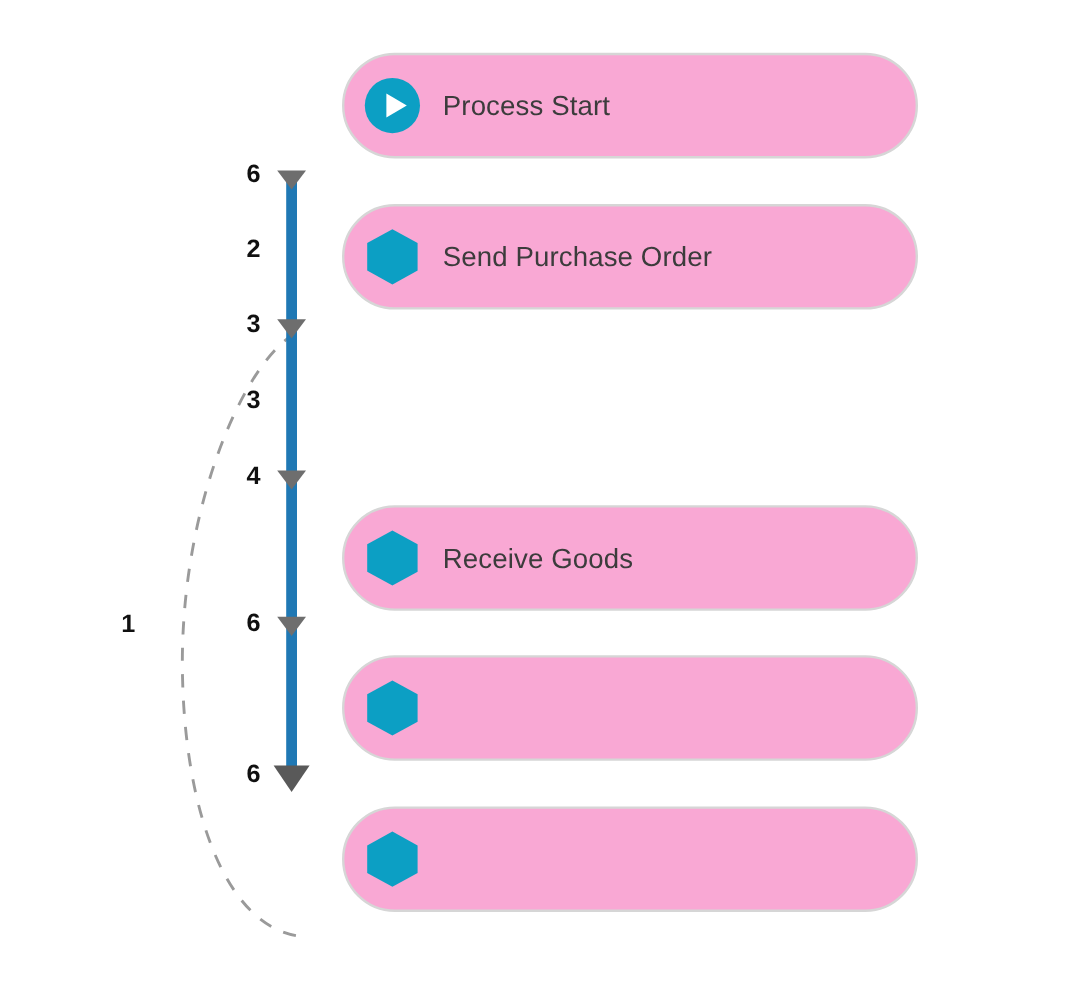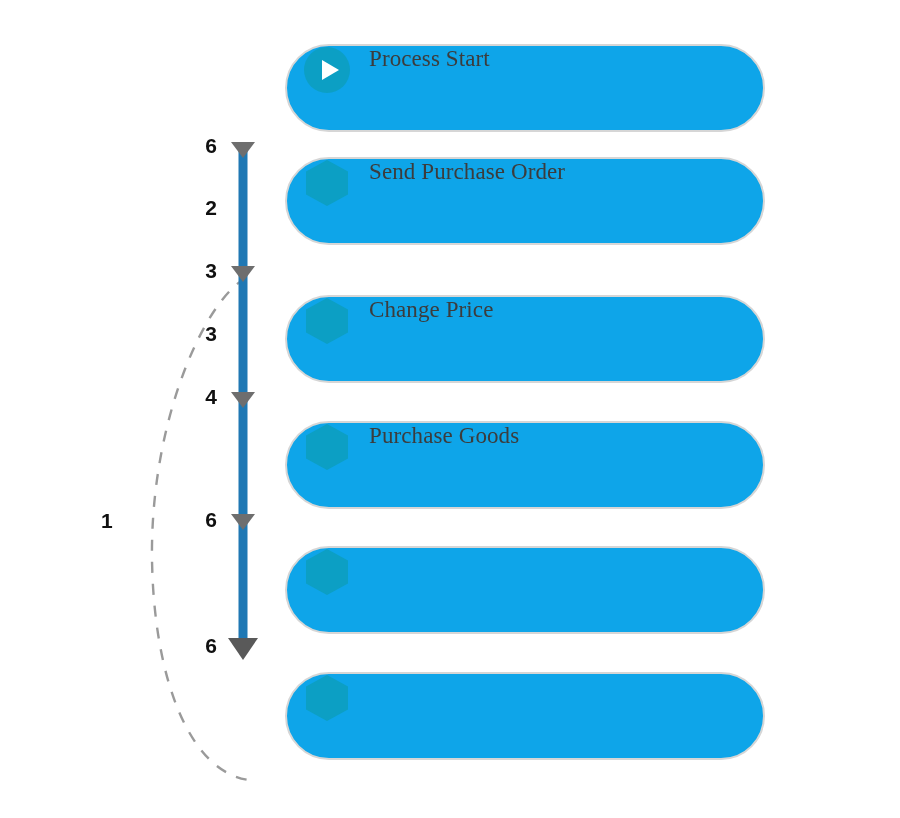--- a/index.html
+++ b/index.html
@@ -20,24 +20,23 @@
 
   
   .node {
     position: absolute;
     left: 285px;
     width: 480px;
     height: 88px;
     box-sizing: border-box;
     border: 2px solid #d6d6d6;
     border-radius: 44px;
-    background: #0ea5e9;
+    background: #f9a8d4;
     display: flex;
-    align-items: flex-start;
-    font-family: Liberation Serif, serif;
+    align-items: center;
   }
   .node-icon {
     width: 48px;
     height: 48px;
     margin-left: 16px;
     flex: 0 0 auto;
     display: block;
   }
   .node-label {
     margin-left: 18px;
@@ -103,39 +102,33 @@
   <div class="loop-label" style="left:101px; top:509px;">1</div>
 
   <div class="node" style="top:44px;">
     <svg class="node-icon" viewBox="0 0 48 48">
       <circle cx="24" cy="24" r="23" fill="#0c9fc4"></circle>
       <polygon points="19,14 36,24 19,34" fill="#ffffff"></polygon>
     </svg>
     <span class="node-label">Process Start</span>
   </div>
 
-  <div class="node" style="top:157px;">
+  <div class="node" style="top:170px;">
     <svg class="node-icon" viewBox="0 0 48 48">
       <polygon points="24,1 45,12.5 45,35.5 24,47 3,35.5 3,12.5" fill="#0c9fc4"></polygon>
     </svg>
     <span class="node-label">Send Purchase Order</span>
   </div>
 
-  <div class="node" style="top:295px;">
-    <svg class="node-icon" viewBox="0 0 48 48">
-      <polygon points="24,1 45,12.5 45,35.5 24,47 3,35.5 3,12.5" fill="#0c9fc4"></polygon>
-    </svg>
-    <span class="node-label">Change Price</span>
-  </div>
 
   <div class="node" style="top:421px;">
     <svg class="node-icon" viewBox="0 0 48 48">
       <polygon points="24,1 45,12.5 45,35.5 24,47 3,35.5 3,12.5" fill="#0c9fc4"></polygon>
     </svg>
-    <span class="node-label">Purchase Goods</span>
+    <span class="node-label">Receive Goods</span>
   </div>
 
   <div class="node" style="top:546px;">
     <svg class="node-icon" viewBox="0 0 48 48">
       <polygon points="24,1 45,12.5 45,35.5 24,47 3,35.5 3,12.5" fill="#0c9fc4"></polygon>
     </svg>
   </div>
 
   <div class="node" style="top:672px;">
     <svg class="node-icon" viewBox="0 0 48 48">

